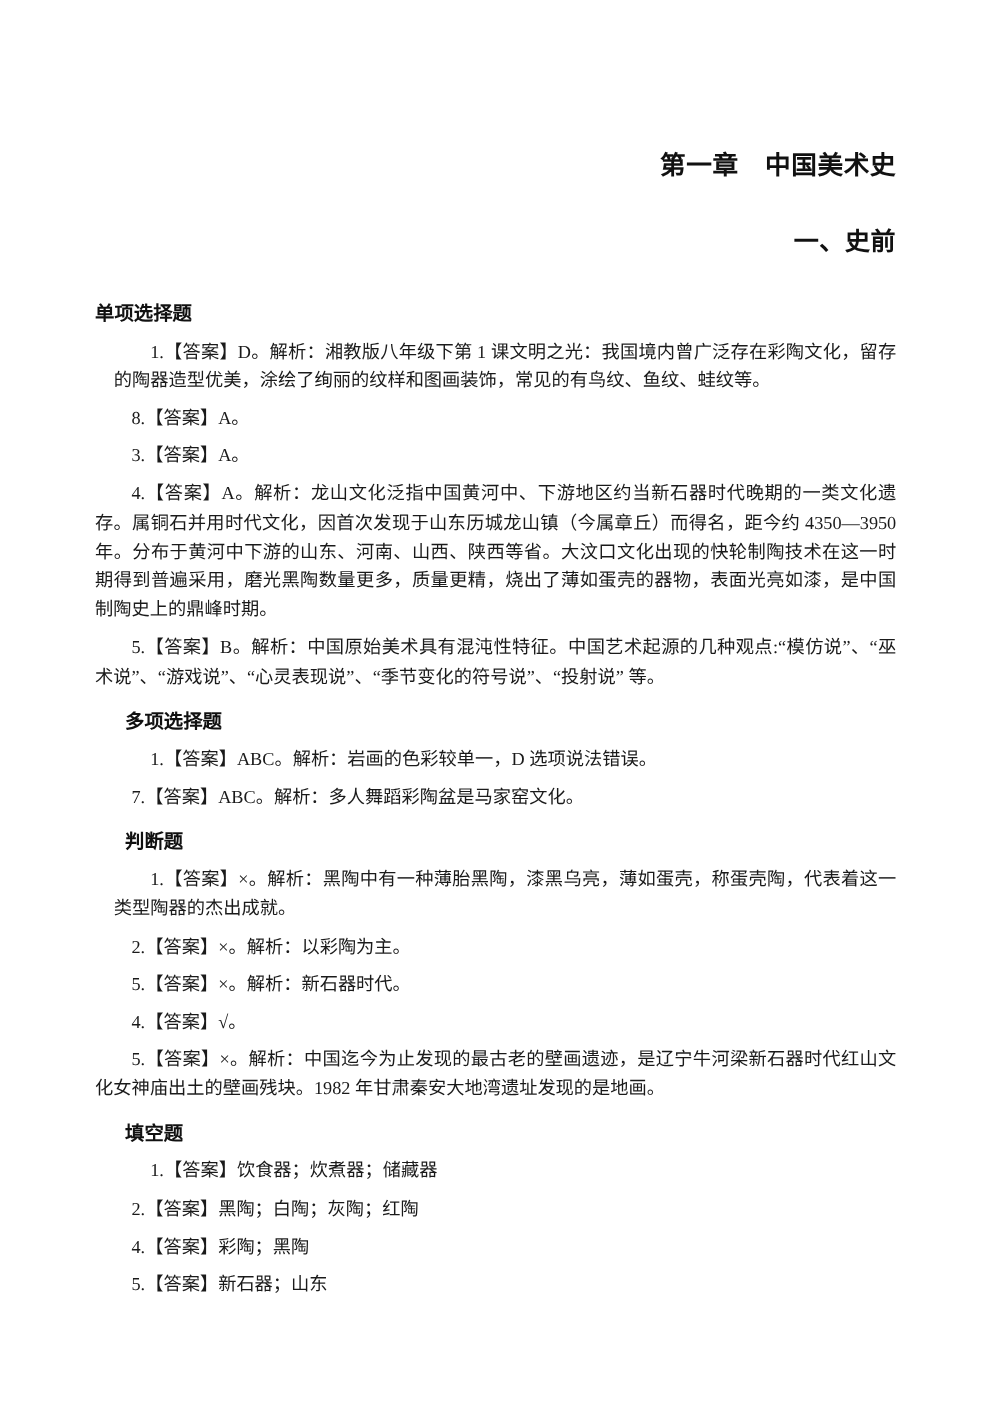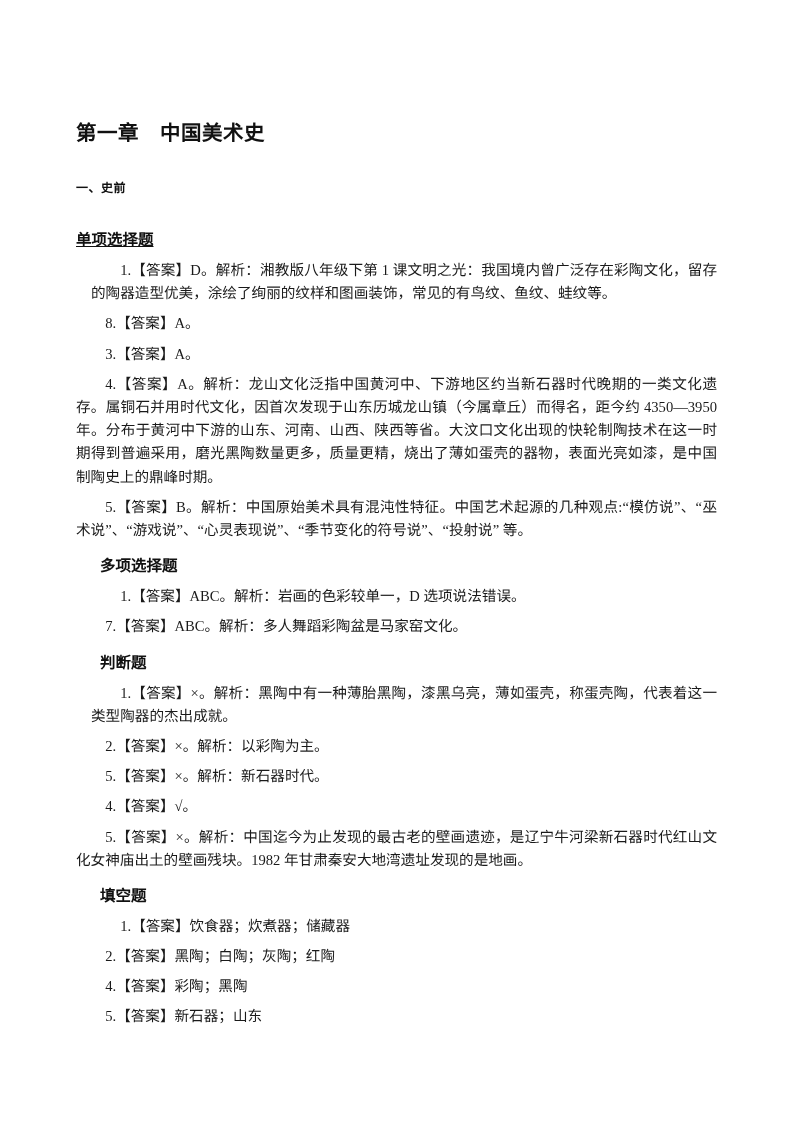--- a/index.html
+++ b/index.html
@@ -23,52 +23,52 @@
   }
   .content {
     position: absolute;
     left: 76px;
     top: 0;
     width: 641px;
   }
 
   
   .doc-title {
-    text-align: left;
+    text-align: right;
     font-family: "Liberation Sans", "DejaVu Sans", sans-serif;
     font-weight: bold;
     font-size: 20.5px;
     letter-spacing: 0.5px;
     margin: 0;
     padding-top: 118px;
     line-height: 1.45;
     color: #111111;
   }
   .doc-subtitle {
-    text-align: left;
+    text-align: right;
     font-family: "Liberation Sans", "DejaVu Sans", sans-serif;
     font-weight: bold;
-    font-size: 12px;
+    font-size: 20px;
     letter-spacing: 0.5px;
     margin: 0;
     padding-top: 32px;
     line-height: 1.45;
     color: #111111;
   }
 
   
   .section-heading {
     font-family: "Liberation Sans", "DejaVu Sans", sans-serif;
     font-weight: bold;
     font-size: 15.5px;
     line-height: 1.35;
     color: #111111;
     margin: 0;
   }
-  .sec-gap-first { margin-top: 33px; text-decoration: underline; }
+  .sec-gap-first { margin-top: 33px; }
   .sec-gap       { margin-top: 14px; margin-left: 24px; }
 
   
   .answer-item {
     font-family: "Liberation Serif", "DejaVu Serif", serif;
     font-size: 14.6px;
     line-height: 23.2px;
     text-align: justify;
     text-justify: inter-ideograph;
     text-indent: 2em;

